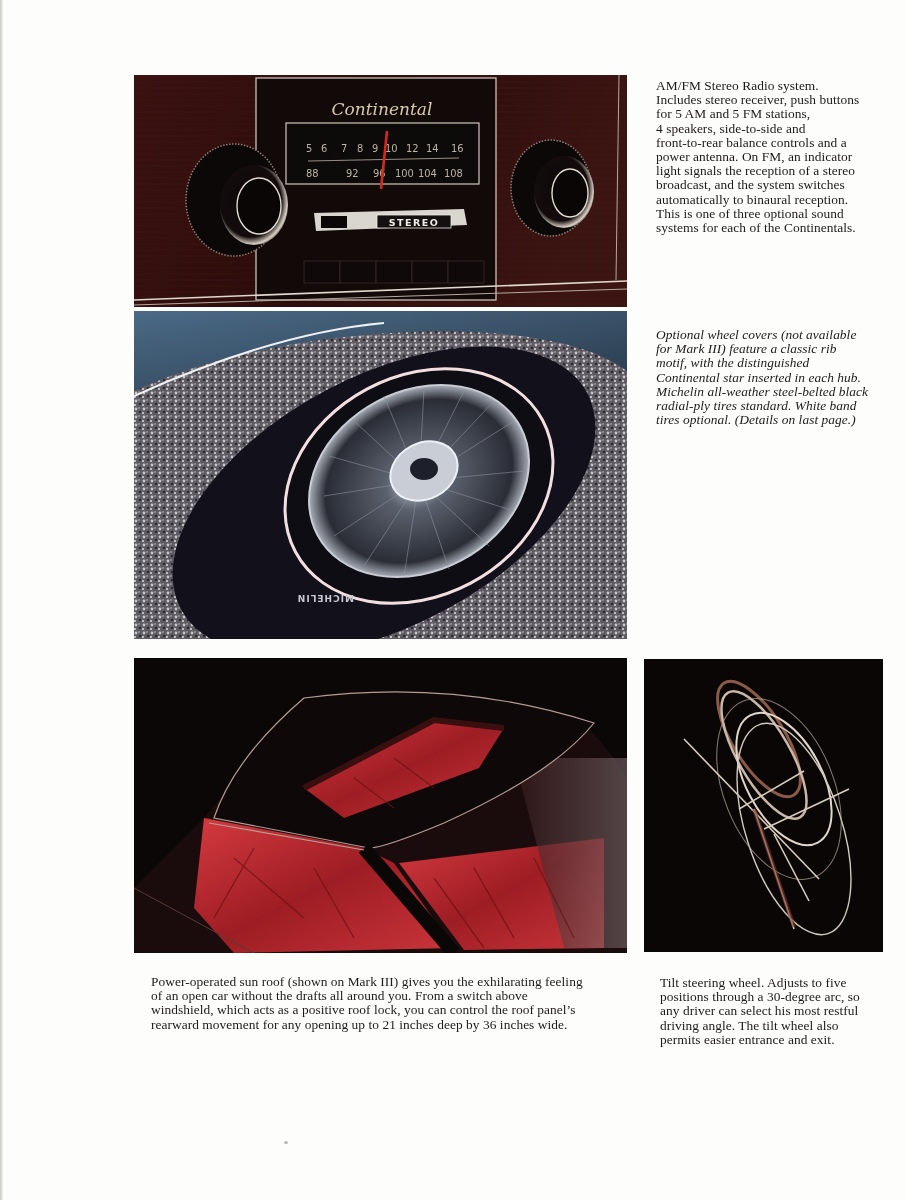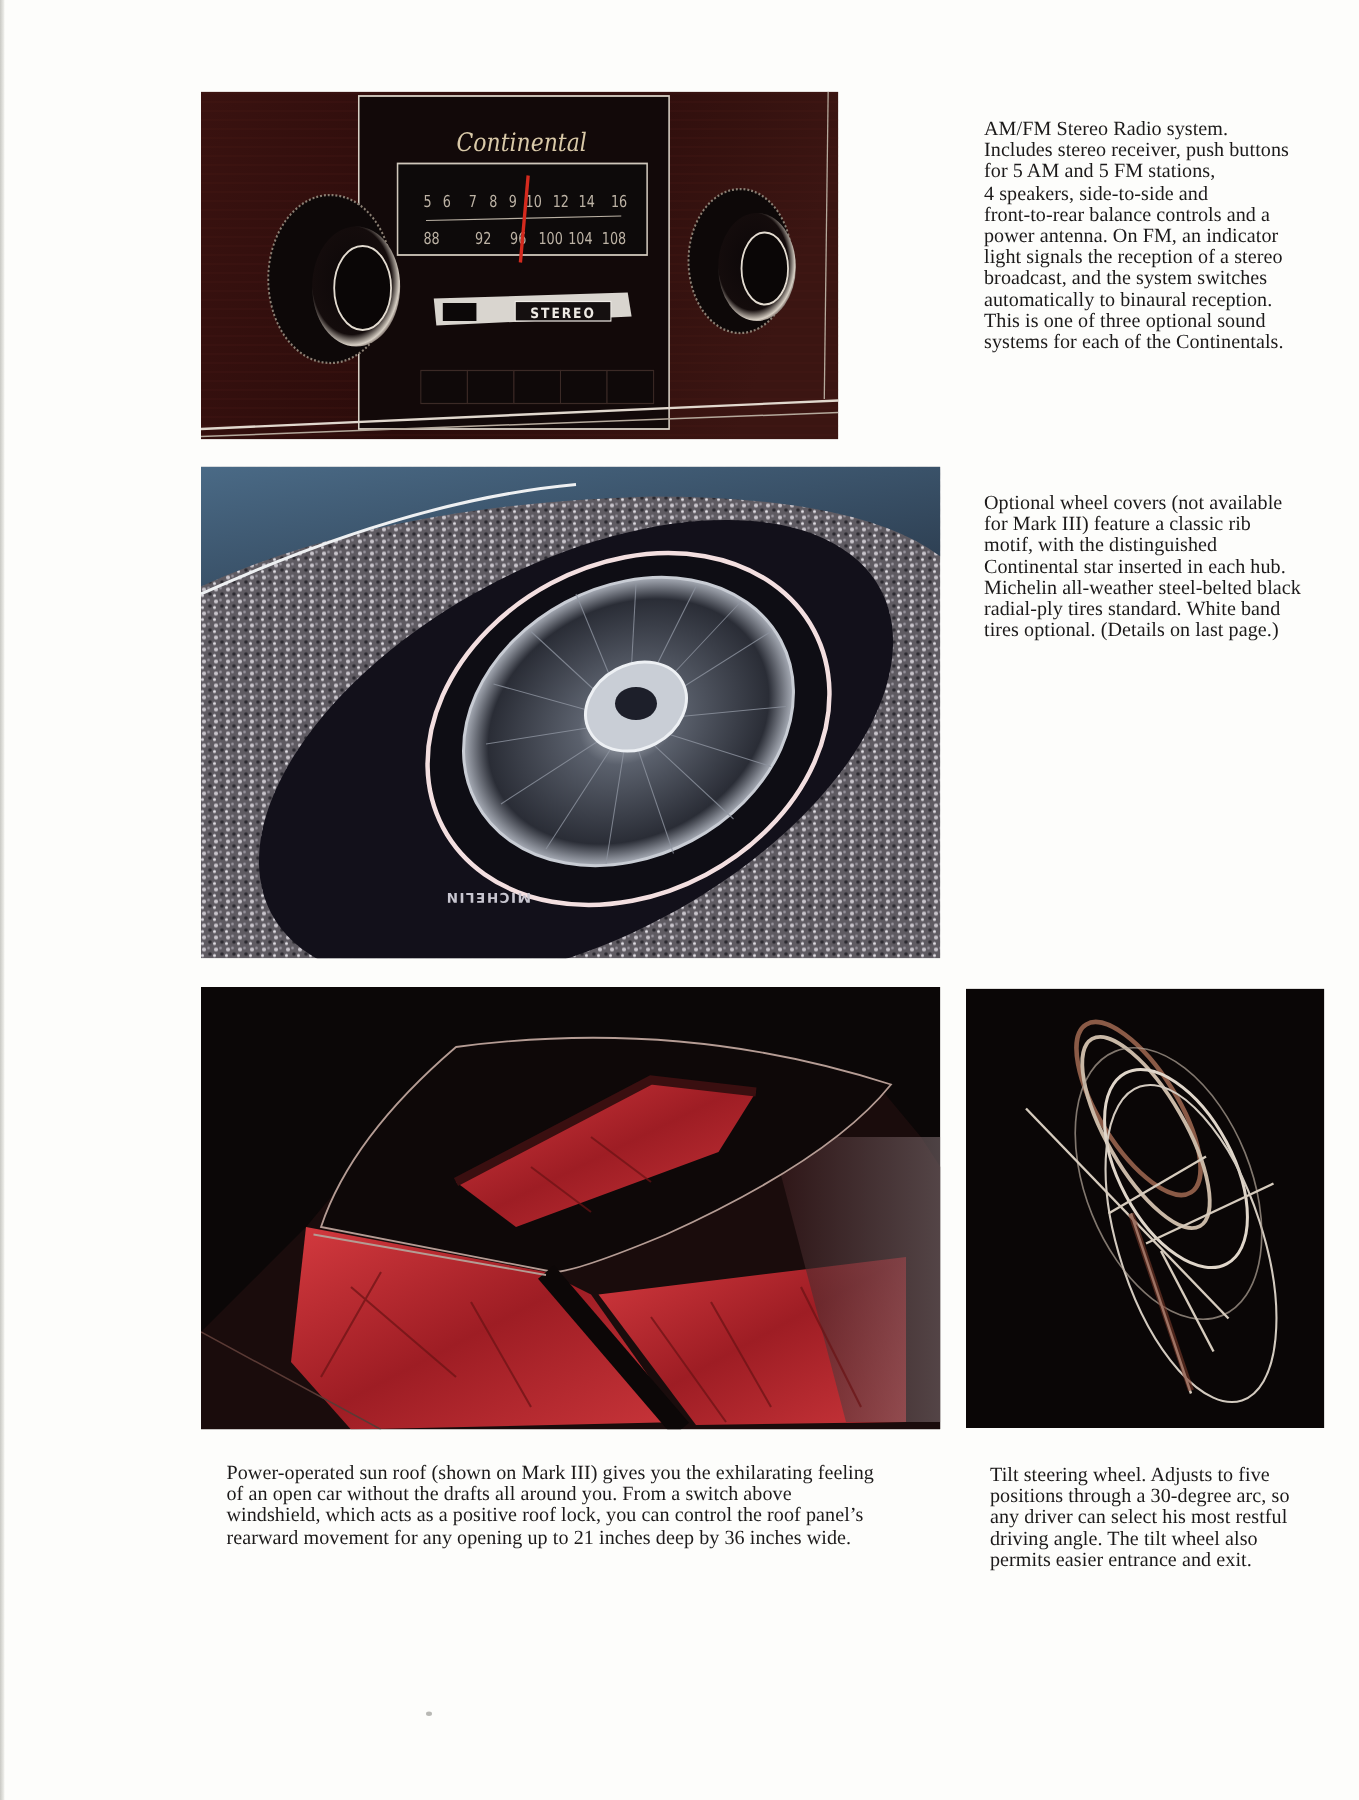--- a/index.html
+++ b/index.html
@@ -11,26 +11,26 @@
   }
   .page-edge { position: absolute; left: 0; top: 0; width: 3px; height: 1200px;
     background: linear-gradient(to right, #c9c9c4, #f2f2ee); }
   .photo { position: absolute; overflow: hidden; }
   .photo svg { display: block; width: 100%; height: 100%; }
   .caption {
     position: absolute; margin: 16px;
     font-size: 13.4px; line-height: 14.2px; letter-spacing: 0.05px;
     white-space: pre-line;
   }
-  #radio-photo { left: 134px; top: 61px; width: 425px; height: 232px; }
+  #radio-photo { left: 134px; top: 75px; width: 493px; height: 232px; }
   #wheel-photo { left: 134px; top: 311px; width: 493px; height: 328px; }
   #sunroof-photo { left: 134px; top: 658px; width: 493px; height: 295px; }
   #steering-photo { left: 644px; top: 659px; width: 239px; height: 293px; }
   #cap-radio { left: 640px; top: 63px; width: 250px; }
-  #cap-wheel { left: 640px; top: 312px; width: 250px; }
+  #cap-wheel { left: 640px; top: 312px; width: 250px; font-style: italic; }
   #cap-sunroof { left: 135px; top: 959px; width: 495px; }
   #cap-steering { left: 644px; top: 960px; width: 250px; }
   .speck { position: absolute; left: 284px; top: 1141px; width: 4px; height: 3px;
     border-radius: 50%; background: #b8b8b4; }
 </style>
 </head>
 <body>
 
 <div class="page-edge"></div>
 

